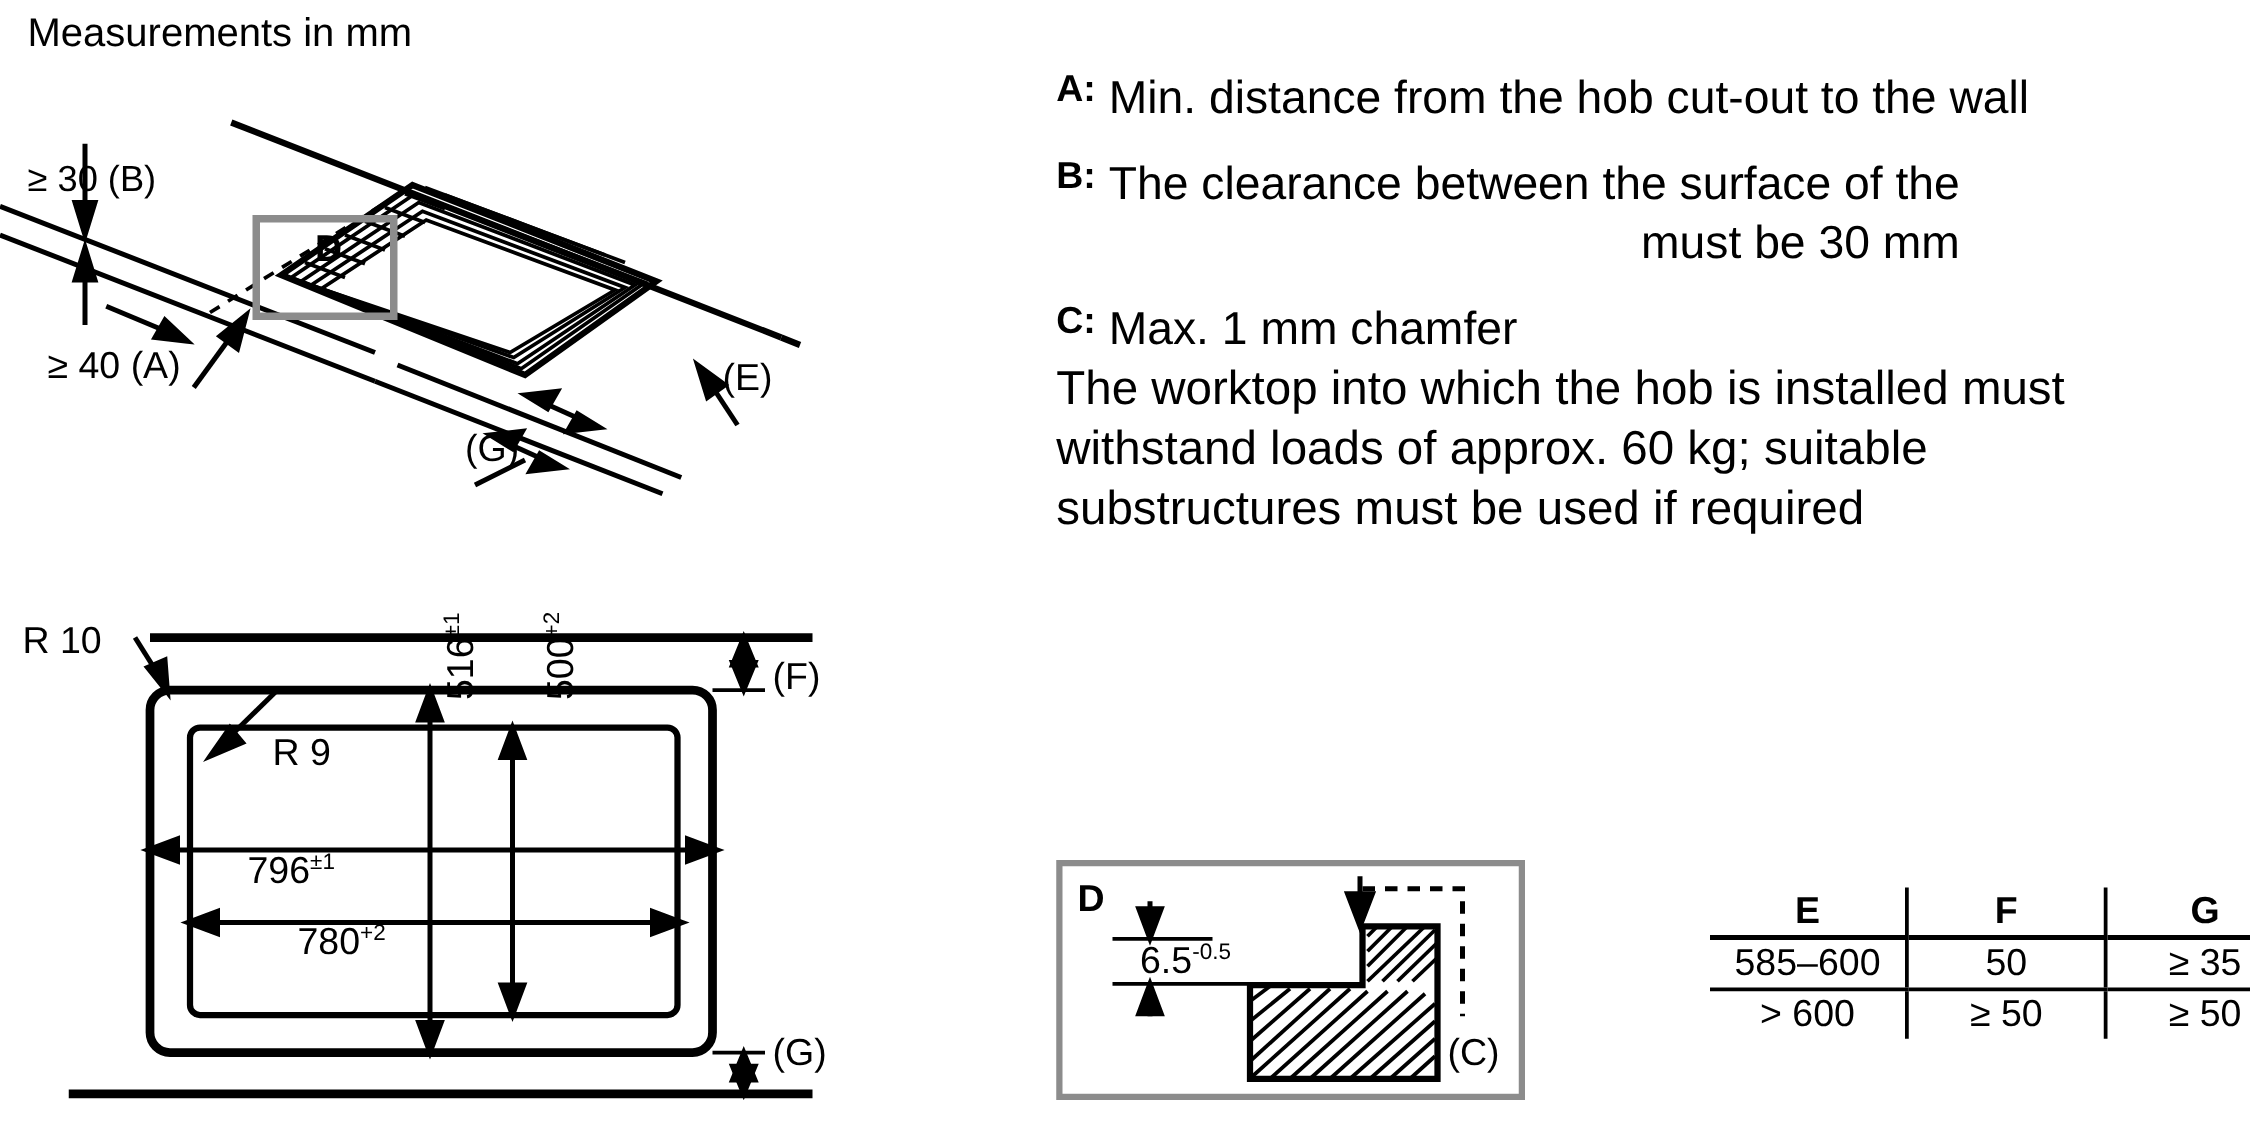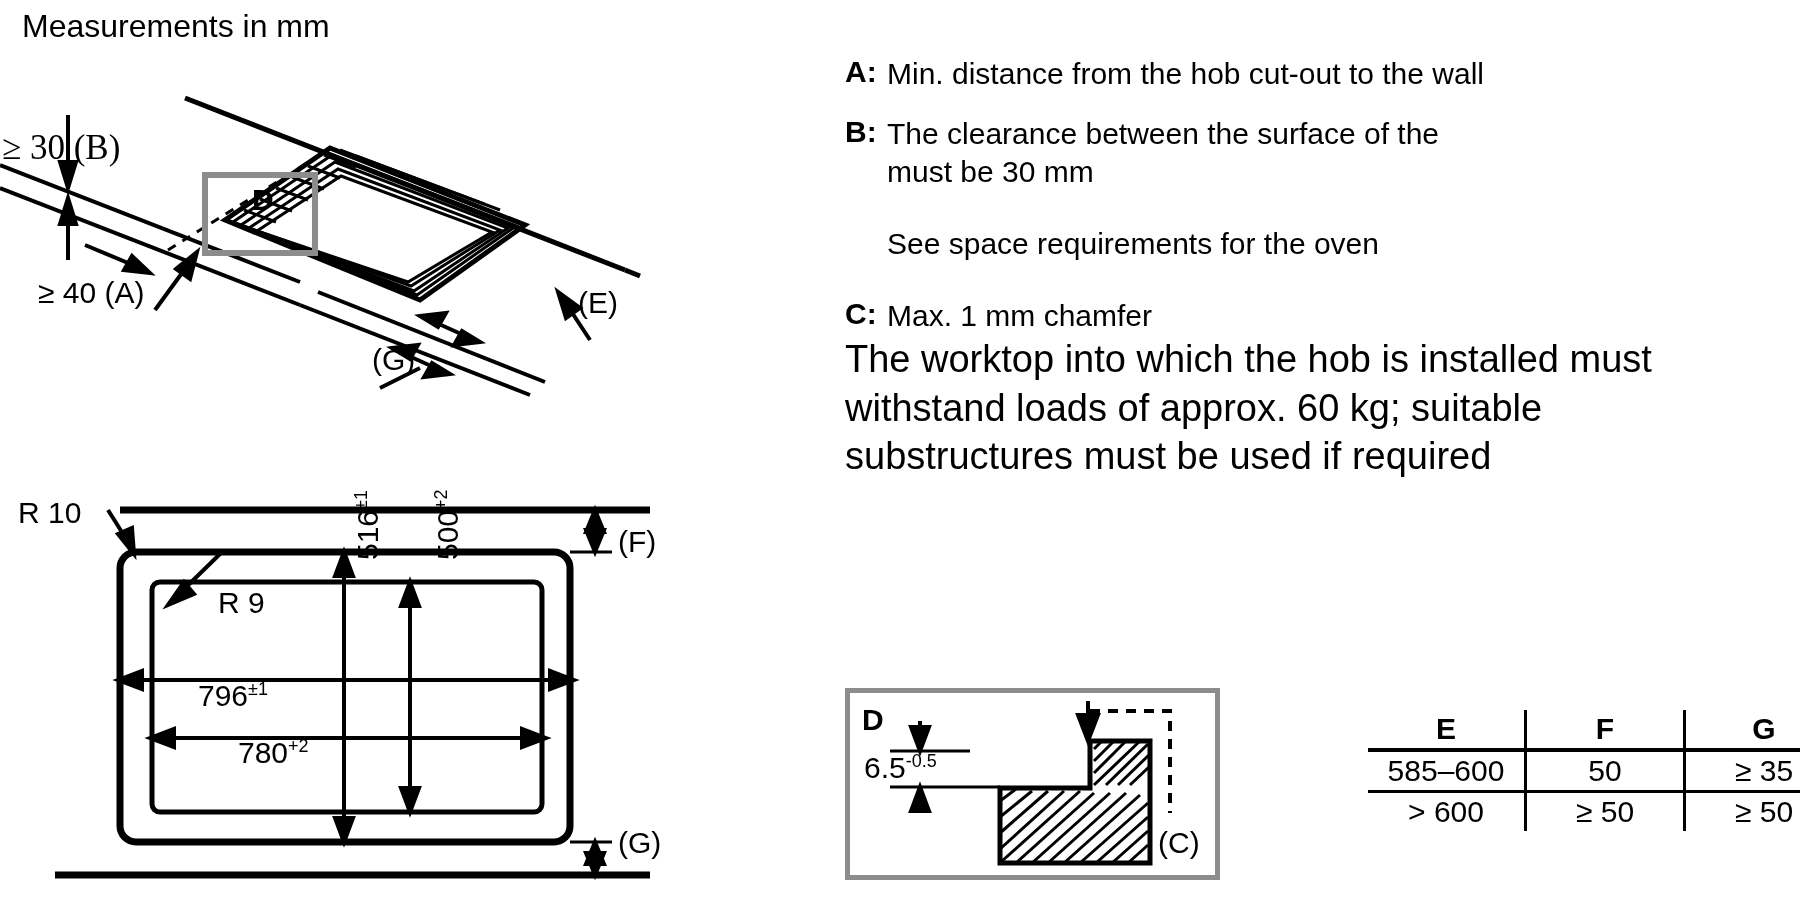--- a/index.html
+++ b/index.html
@@ -24,21 +24,21 @@
     font-size: 32px;
   }
 
   
   #iso-drawing {
     left: 0px; top: 70px;
     width: 760px; height: 330px;
   }
 
   
-  #lbl-b    { left: 2px;  top: 130px; font-size: 35px; font-family: Liberation Serif, serif; }
+  #lbl-b    { left: 22px;  top: 130px; font-size: 29px; }
   #lbl-a    { left: 38px;  top: 278px; font-size: 30px; }
   #lbl-e    { left: 578px; top: 288px; font-size: 30px; }
   #lbl-g1   { left: 372px; top: 345px; font-size: 30px; }
   #lbl-d    { left: 252px; top: 185px; font-size: 30px; font-weight: bold; }
 
   
   #plan-drawing {
     left: 0px; top: 490px;
     width: 760px; height: 400px;
   }
@@ -60,36 +60,37 @@
     display: flex;
     margin-bottom: 22px;
   }
   .note-key {
     font-weight: bold;
     font-size: 30px;
     width: 42px;
     flex: 0 0 42px;
   }
   .note-body {
-    font-size: 30px;
+    font-size: 37px;
     line-height: 1.27;
+    text-align: right;
   }
   .note-indent { margin-left: 42px; font-size: 30px; line-height: 1.27; }
   .note-full { font-size: 38px; line-height: 1.27; }
 
   
   #detail-d {
     left: 845px; top: 688px;
     width: 375px; height: 192px;
     border: 5px solid #8c8c8c;
     box-sizing: border-box;
     background: #ffffff;
   }
   #detail-d-label { left: 862px; top: 705px; font-size: 30px; font-weight: bold; }
-  #lbl-65 { left: 864px; top: 752px; font-size: 30px; }
+  #lbl-65 { left: 912px; top: 752px; font-size: 30px; }
   #lbl-c  { left: 1158px; top: 828px; font-size: 30px; }
 
   
   #efg-table {
     left: 1368px; top: 710px;
     border-collapse: collapse;
     font-size: 30px;
   }
   #efg-table th, #efg-table td {
     padding: 2px 14px;
@@ -261,21 +262,20 @@
   </div>
 
   <div class="note-row">
     <div class="note-key">B:</div>
     <div class="note-body">
       <div>The clearance between the surface of the</div>
       <div>must be 30 mm</div>
     </div>
   </div>
 
-  <div class="note-indent" style="margin-top:34px; margin-bottom:34px;">See space requirements for the oven</div>
 
   <div class="note-row" style="margin-bottom:0;">
     <div class="note-key">C:</div>
     <div class="note-body">Max. 1 mm chamfer</div>
   </div>
 
   <div class="note-full">
     <div>The worktop into which the hob is installed must</div>
     <div>withstand loads of approx. 60 kg; suitable</div>
     <div>substructures must be used if required</div>

